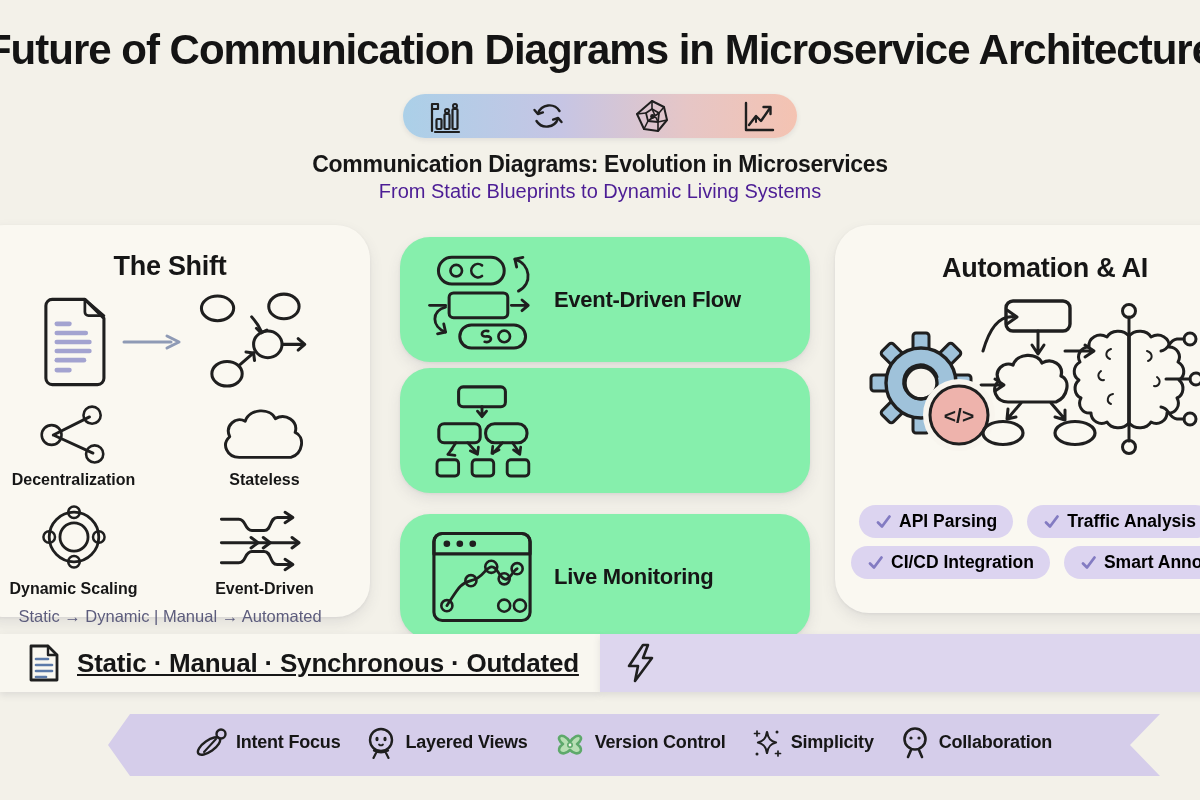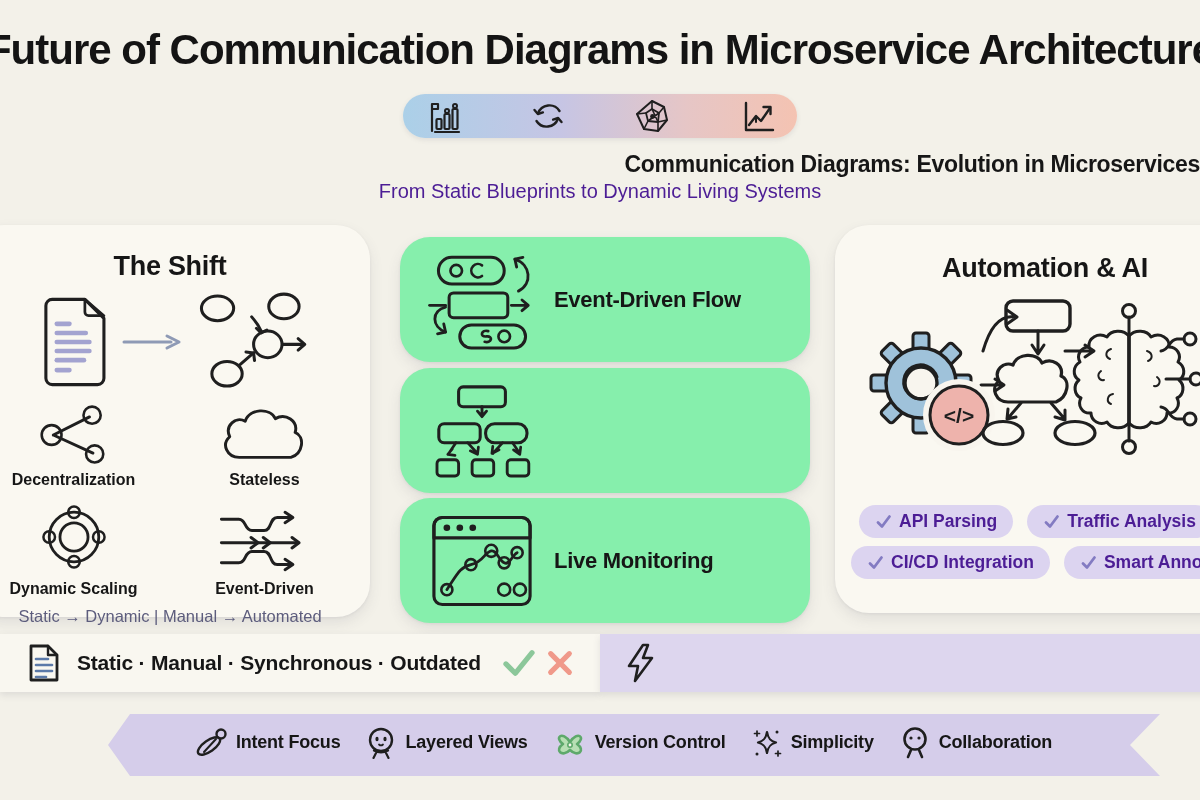--- a/index.html
+++ b/index.html
@@ -8,21 +8,21 @@
   .stage { position:relative; width:1200px; height:800px; overflow:hidden; }
 
   
   .title-row { position:absolute; top:26px; left:0; width:100%; display:flex; justify-content:center; }
   .main-title { font-size:42px; font-weight:700; letter-spacing:-1px; white-space:nowrap; color:#141414; }
   .icon-strip { position:absolute; top:94px; left:50%; transform:translateX(-50%);
     width:394px; height:44px; border-radius:22px; padding:0 22px;
     background:linear-gradient(90deg,#abd0e8 0%,#c6c5e4 40%,#e6c6c6 72%,#f4c3b2 100%);
     display:flex; align-items:center; justify-content:space-between;
     box-shadow:0 2px 5px rgba(90,90,110,.12); }
-  .subtitle { position:absolute; top:151px; width:100%; text-align:right; font-size:23px; font-weight:700; letter-spacing:-0.3px; }
+  .subtitle { position:absolute; top:151px; width:100%; text-align:center; font-size:23px; font-weight:700; letter-spacing:-0.3px; }
   .tagline { position:absolute; top:180px; width:100%; text-align:center; font-size:20px; color:#4c1d95; }
 
   
   .card { position:absolute; background:#faf8f1; border-radius:34px;
     box-shadow:0 6px 14px rgba(70,70,90,.10), 0 1px 3px rgba(70,70,90,.08); }
   .shift-card { left:-30px; top:225px; width:400px; height:392px; }
   .card-title { text-align:center; font-size:27px; font-weight:700; letter-spacing:-0.3px; }
   .shift-card .card-title { margin-top:26px; }
   .shift-flow { display:flex; align-items:center; justify-content:center; gap:8px; margin-top:6px; height:108px; padding-left:14px; }
   .shift-grid { display:grid; grid-template-columns:1fr 1fr; margin-top:8px; padding:0 10px 0 8px; row-gap:10px; }
@@ -37,28 +37,28 @@
   .feature-card .ibox { width:112px; display:flex; justify-content:center; align-items:center; flex:none; }
   .feature-label { font-size:22px; font-weight:700; letter-spacing:-0.3px; }
 
   .auto-card { left:835px; top:225px; width:420px; height:388px; }
   .auto-card .card-title { margin-top:28px; }
   .auto-scene { position:absolute; left:18px; top:64px; }
   .tag-rows { position:absolute; left:24px; top:280px; display:flex; flex-direction:column; gap:8px; }
   .tag-row { display:flex; gap:14px; white-space:nowrap; }
   .tag-row.second { margin-left:-8px; }
   .tag { display:inline-flex; align-items:center; gap:7px; background:#dcd4f0; border-radius:17px;
-    height:33px; padding:0 16px; font-size:17.5px; font-weight:700; color:#4c1d95; }
+    height:33px; padding:0 16px; font-size:17.5px; font-weight:700; color:#000000; }
 
   
   .legacy-bar { position:absolute; left:0; top:634px; width:600px; height:58px; background:#f9f7f0;
     box-shadow:0 3px 7px rgba(70,70,90,.13); display:flex; align-items:center; gap:15px; padding-left:26px; }
   .modern-bar { position:absolute; left:600px; top:634px; width:620px; height:58px; background:#ddd6ee;
     box-shadow:0 3px 7px rgba(70,70,90,.13); display:flex; align-items:center; gap:15px; padding-left:24px; }
-  .bar-text { font-size:21px; font-weight:700; white-space:nowrap; letter-spacing:-0.2px; }
+  .bar-text { font-size:26px; font-weight:700; white-space:nowrap; letter-spacing:-0.2px;text-decoration:underline; }
   .verdicts { display:flex; align-items:center; gap:10px; margin-left:6px; }
 
   
   .ribbon { position:absolute; left:108px; top:714px; width:1052px; height:62px; background:#d5cdea;
     clip-path:polygon(22px 0, 100% 0, calc(100% - 30px) 50%, 100% 100%, 22px 100%, 0 50%);
     display:flex; align-items:center; justify-content:center; gap:25px; padding:0 50px 5px 30px; }
   .ribbon-item { display:flex; align-items:center; gap:8px; }
   .ribbon-label { font-size:18px; font-weight:700; letter-spacing:-0.2px; }
 
   svg { display:block; }
@@ -237,21 +237,21 @@
         <path class="ln" stroke-width="3" d="M44,67 l11,12 M47,76 l8,4 1,-8"></path>
         <path class="ln" stroke-width="3" d="M83,67 l-11,12 M72,71 l-1,8 8,-4"></path>
         <path class="ln" stroke-width="3" d="M94,67 l8,12 M95,75 l7,5 1,-8"></path>
         <rect x="10" y="86" width="24" height="18" rx="4" fill="#c2e2f0" class="ln" stroke-width="3.2"></rect>
         <rect x="49" y="86" width="24" height="18" rx="4" fill="#b5e0c8" class="ln" stroke-width="3.2"></rect>
         <rect x="88" y="86" width="24" height="18" rx="4" fill="#bfe0f0" class="ln" stroke-width="3.2"></rect>
       </svg>
     </div>
   </div>
 
-  <div class="feature-card" style="top:498px">
+  <div class="feature-card" style="top:514px">
     <div class="ibox">
       <svg width="104" height="98" viewBox="0 0 112 106">
         <rect x="4" y="6" width="104" height="94" rx="9" fill="#c4e0f2" class="ln" stroke-width="3.4"></rect>
         <path d="M4,28 v-13 a9,9 0 0 1 9,-9 h86 a9,9 0 0 1 9,9 v13 z" fill="#b4bada" class="ln" stroke-width="3.4"></path>
         <circle cx="18" cy="17" r="3.6" fill="#1f1f1f"></circle>
           <circle cx="32" cy="17" r="3.6" fill="#1f1f1f"></circle>
           <circle cx="46" cy="17" r="3.6" fill="#1f1f1f"></circle>
         <path class="ln" stroke-width="3" d="M18,84 C30,66 32,60 44,57 C58,54 58,44 66,42 C72,41 74,52 80,55 C86,58 88,47 94,44"></path>
         <circle cx="18" cy="84" r="6" fill="#a9d8a3" class="ln" stroke-width="2.8"></circle>
         <circle cx="44" cy="57" r="6" fill="#f2f2f2" class="ln" stroke-width="2.8"></circle>

